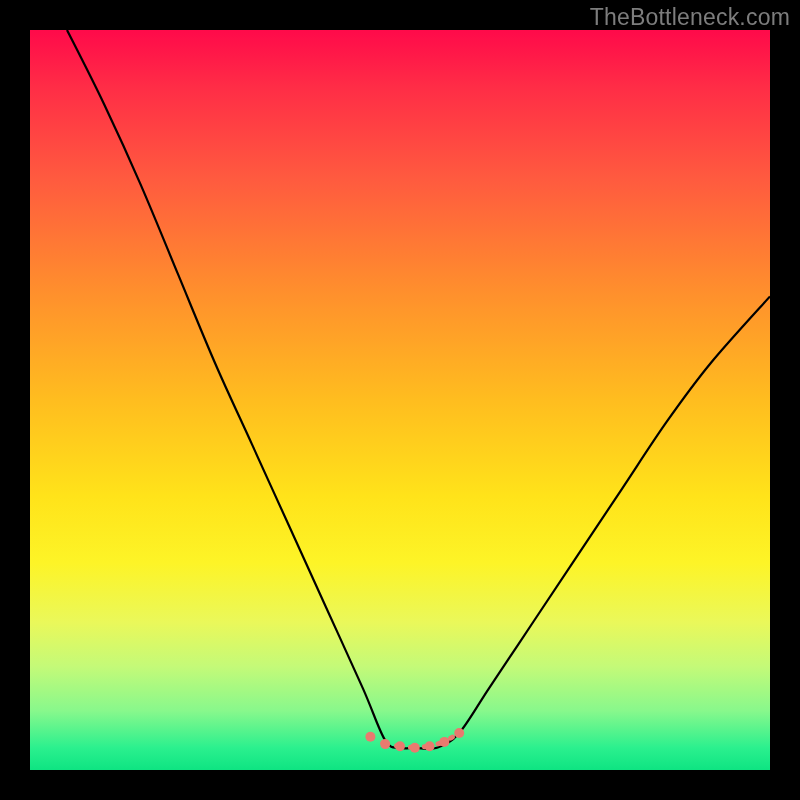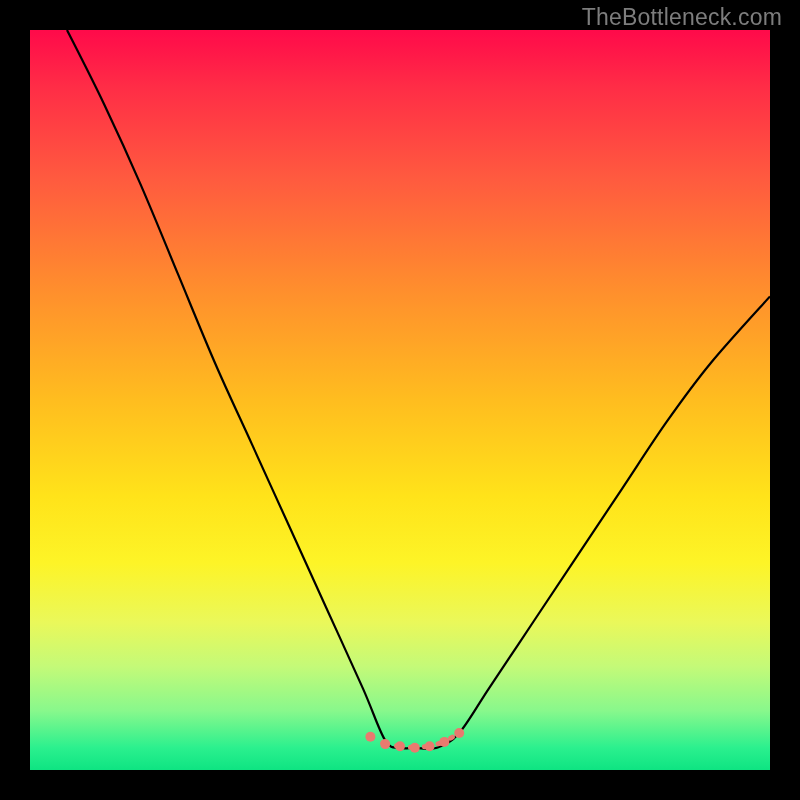--- a/index.html
+++ b/index.html
@@ -34,21 +34,21 @@
     );
   }
   .plot-svg {
     position: absolute;
     left: 0; top: 0;
     width: 740px; height: 740px;
   }
   .watermark {
     position: absolute;
     top: 4px;
-    right: 18px;
+    right: 10px;
     color: #7d7d7d;
     font-size: 23px;
     letter-spacing: 0.2px;
   }
 </style>
 </head>
 <body>
 
 <div class="canvas">
   <div class="plot-area">

